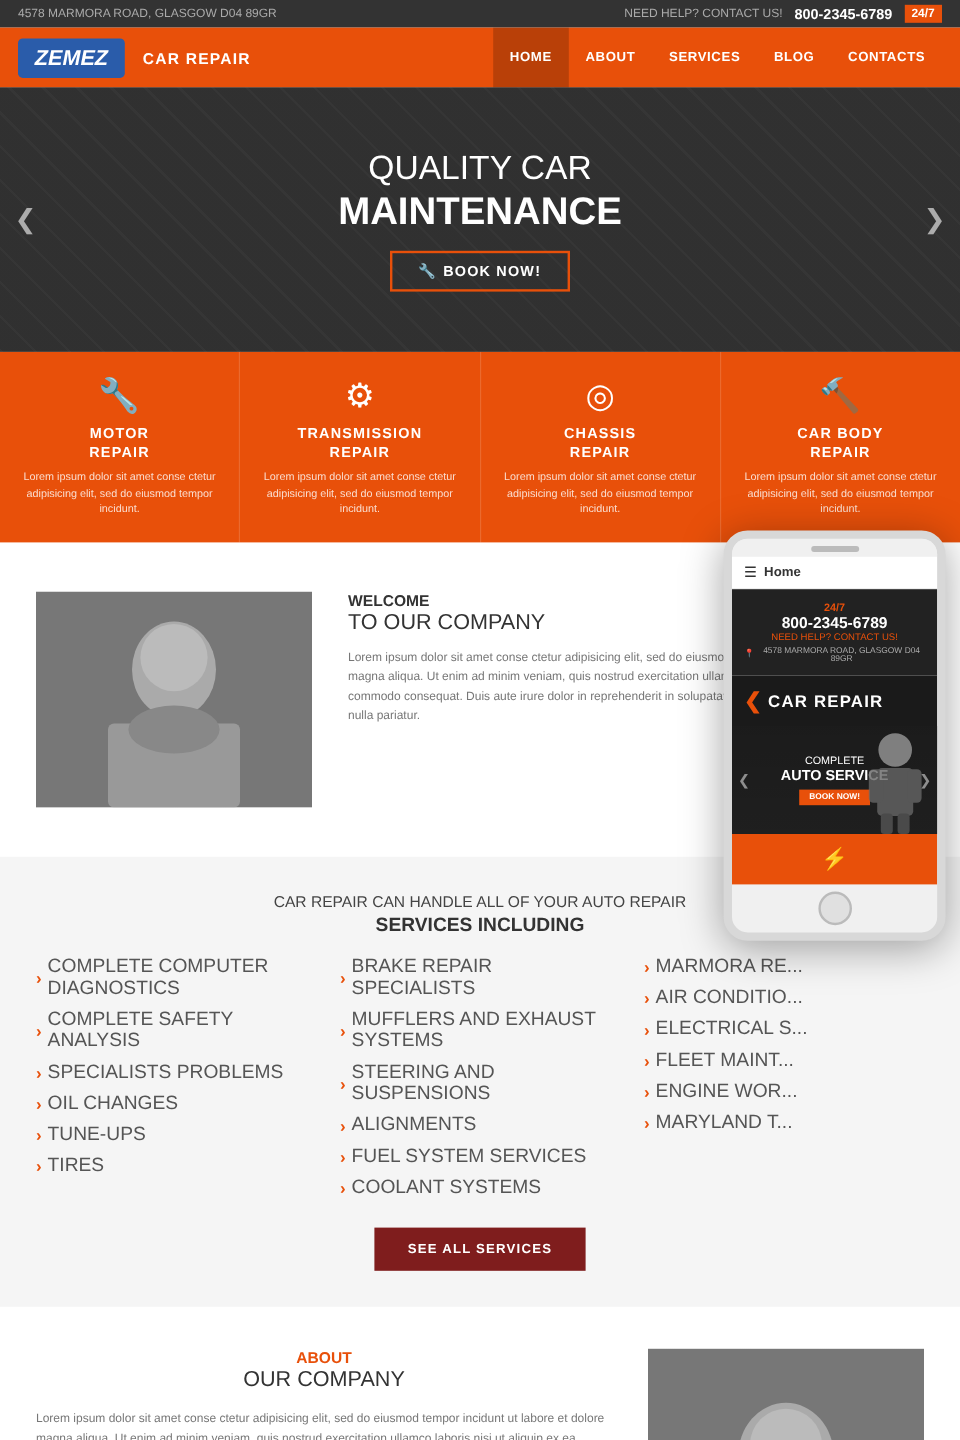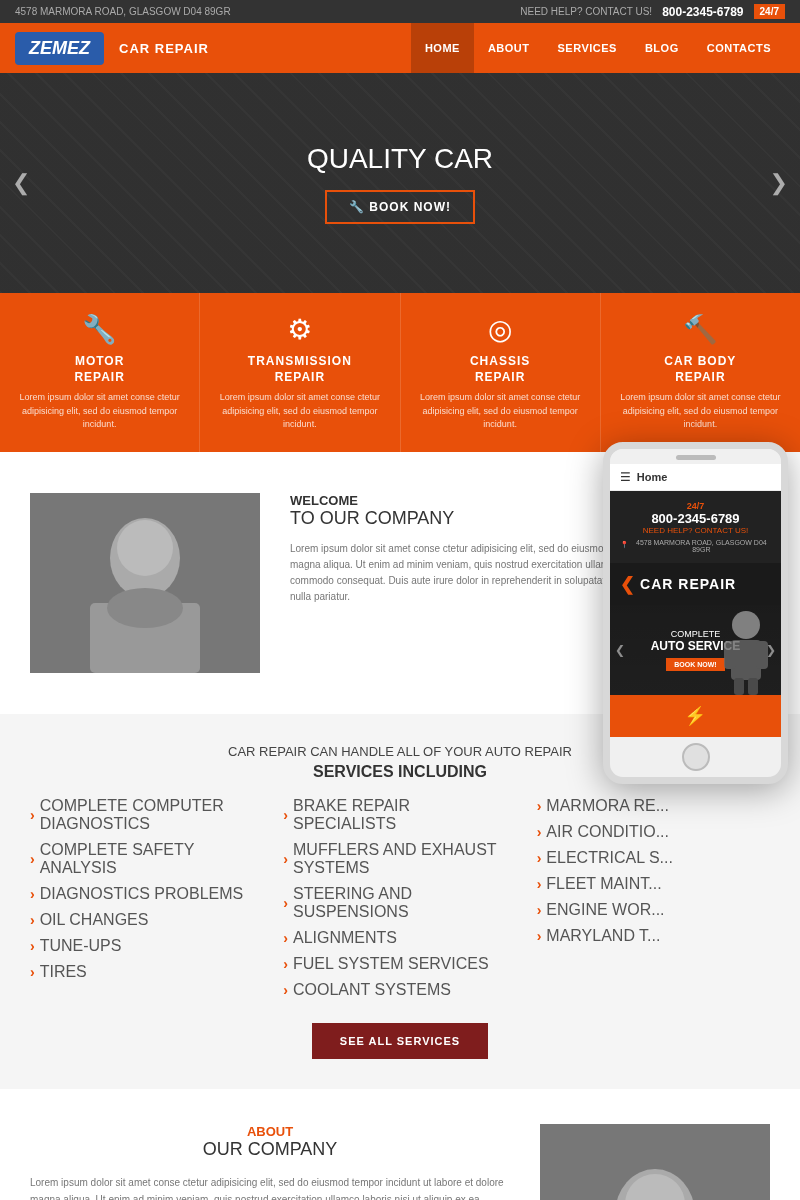--- a/index.html
+++ b/index.html
@@ -291,20 +291,21 @@
   </nav>
 </div>
 
 <div class="hero">
   <div class="hero-bg" style="background: linear-gradient(rgba(40,40,40,0.7),rgba(40,40,40,0.7)),
       repeating-linear-gradient(45deg, #555 0px, #555 2px, #444 2px, #444 20px);">
   </div>
   <div class="hero-content">
     <div class="hero-title">
       <span>QUALITY CAR</span>
+      <strong>MAINTENANCE</strong>
     </div>
     <button class="book-btn">🔧 BOOK NOW!</button>
   </div>
   <div class="hero-arrow left">❮</div>
   <div class="hero-arrow right">❯</div>
 </div>
 
 <div class="services-row">
   <div class="service-box">
     <div class="service-icon">🔧</div>
@@ -410,21 +411,21 @@
 </div>
 
 <div class="services-list-section">
   <h3>CAR REPAIR CAN HANDLE ALL OF YOUR AUTO REPAIR</h3>
   <h2>SERVICES INCLUDING</h2>
   <div class="services-cols">
     <div class="services-col">
       <ul>
         <li>COMPLETE COMPUTER DIAGNOSTICS</li>
         <li>COMPLETE SAFETY ANALYSIS</li>
-        <li>DIAGNOSTICS PROBLEMS</li>
+        <li>SPECIALISTS PROBLEMS</li>
         <li>OIL CHANGES</li>
         <li>TUNE-UPS</li>
         <li>TIRES</li>
       </ul>
     </div>
     <div class="services-col">
       <ul>
         <li>BRAKE REPAIR SPECIALISTS</li>
         <li>MUFFLERS AND EXHAUST SYSTEMS</li>
         <li>STEERING AND SUSPENSIONS</li>

